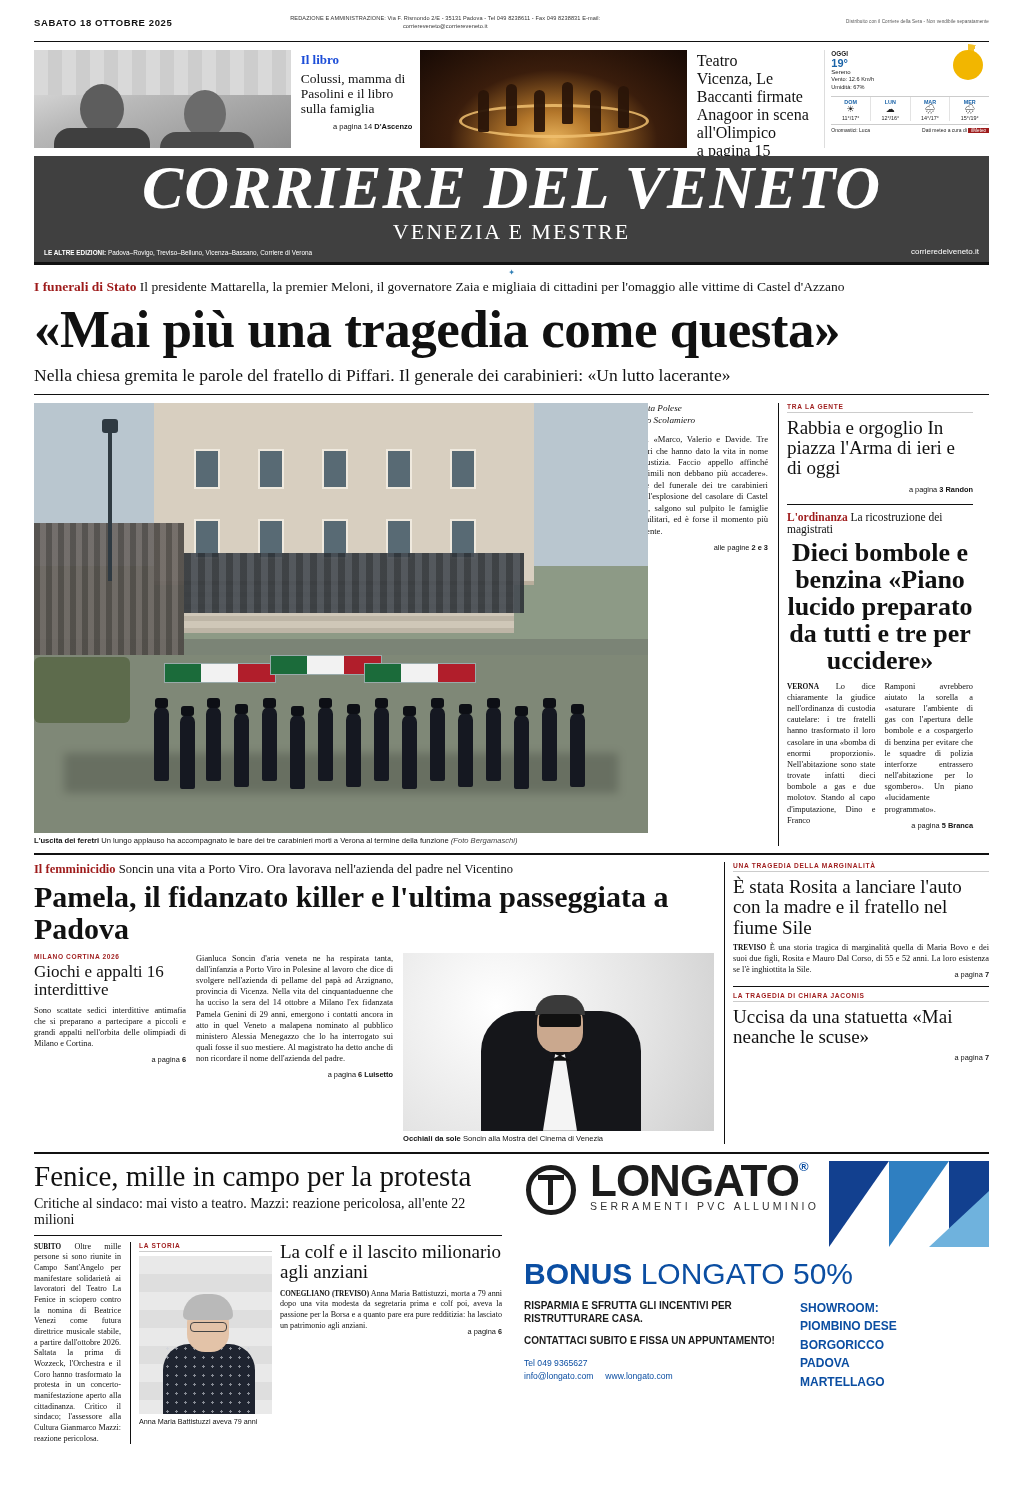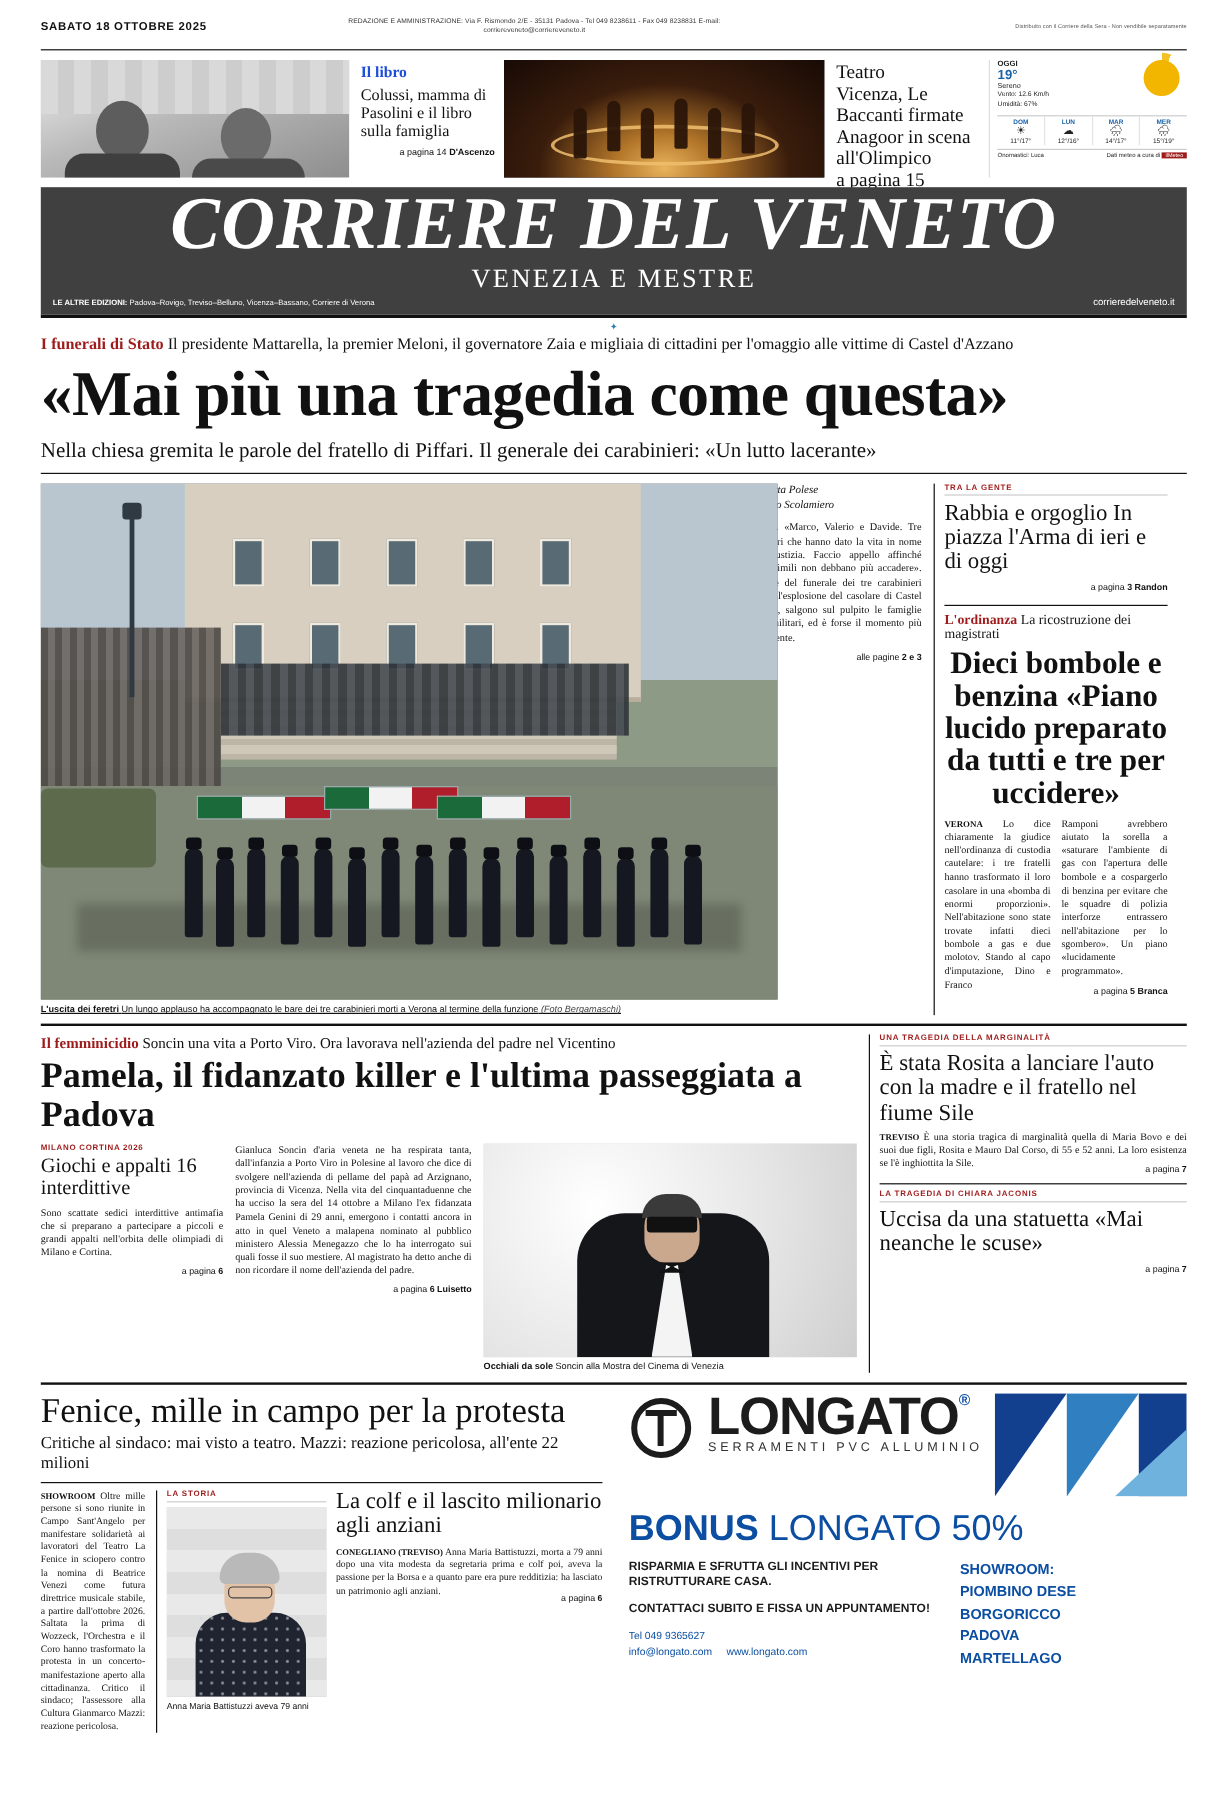--- a/index.html
+++ b/index.html
@@ -94,21 +94,21 @@
   .lead-kicker b { color:#9e1b1b; font-weight:700; }
   h1.lead-head {
     font-size: 53px; font-weight: 700; letter-spacing:-.5px; line-height:1.02;
     margin: 6px 0 0 0;
   }
   .lead-sub { font-size: 17.5px; margin-top: 9px; }
   .rule-after-sub { border-top:1px solid #111; margin-top: 8px; }
 
   
   .maingrid { display:flex; gap:10px; margin-top: 8px; }
-  .col-photo { width: 572px; text-decoration: underline; }
+  .col-photo { width: 572px; }
   .photo-main { width: 614px; height: 430px; position:relative; overflow:hidden; background:#6f7a6b; }
   .pcap { font-size:7.6px; margin-top:3px; line-height:1.3; font-family:"Liberation Sans",sans-serif;}
   .pcap b { font-weight:700; }
   .pcap i { font-style:italic; color:#444; }
 
   .col-text { width: 152px; font-size:8.6px; line-height:1.33; text-align:justify; }
   .byline { font-size:9.2px; font-style:italic; line-height:1.25; }
   .col-text .body { margin-top:8px; }
   .col-text .body b { font-weight:700; font-size:7.6px; letter-spacing:.3px;}
   .refline { font-family:"Liberation Sans",sans-serif; font-size:7.4px; text-align:right; margin-top:6px;}
@@ -510,21 +510,21 @@
       </div>
     </div>
   </div>
 
   <div class="sec3">
     <div class="left">
       <h2>Fenice, mille in campo per la protesta</h2>
       <div class="s3sub">Critiche al sindaco: mai visto a teatro. Mazzi: reazione pericolosa, all'ente 22 milioni</div>
       <div class="inner">
         <div class="c1">
-          <b>SHOWROOM</b>
+          <b>SUBITO</b>
           <span>Oltre mille persone si sono riunite in Campo Sant'Angelo per manifestare solidarietà ai lavoratori del Teatro La Fenice in sciopero contro la nomina di Beatrice Venezi come futura direttrice musicale stabile, a partire dall'ottobre 2026. Saltata la prima di Wozzeck, l'Orchestra e il Coro hanno trasformato la protesta in un concerto-manifestazione aperto alla cittadinanza. Critico il sindaco; l'assessore alla Cultura Gianmarco Mazzi: reazione pericolosa.</span>
           
         </div>
         <div class="storybox">
           <div class="ph">
             <div class="tag">LA STORIA</div>
             <div class="img" style="margin-top:4px">
               <div class="colf">
                 <div class="bgw"></div>
                 <div class="body2"></div>

